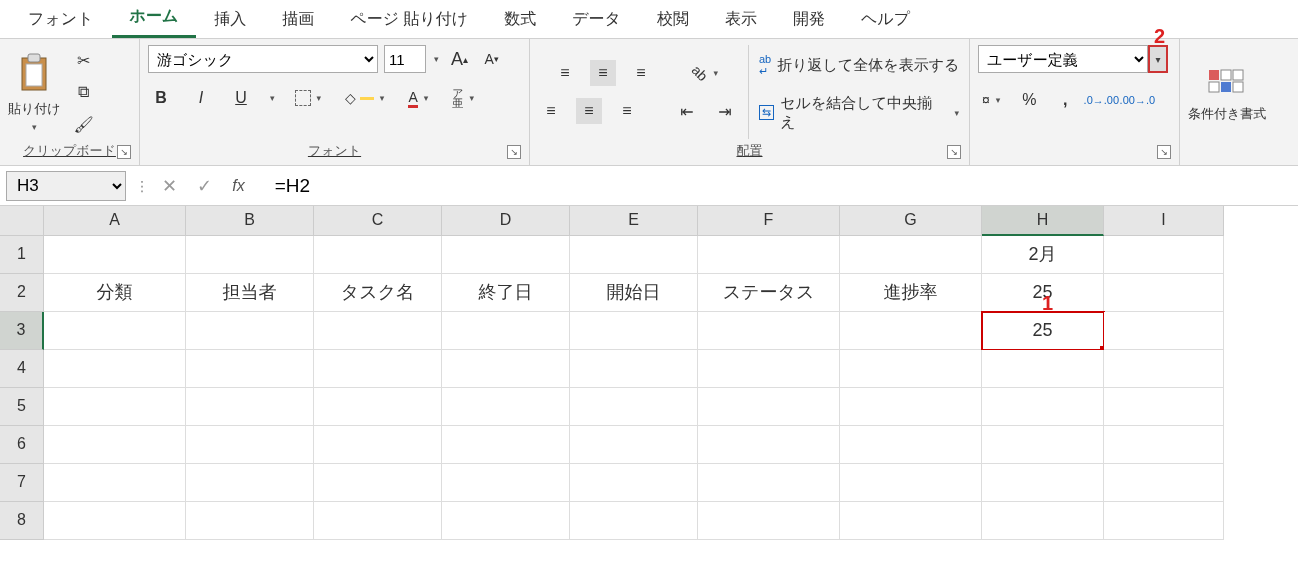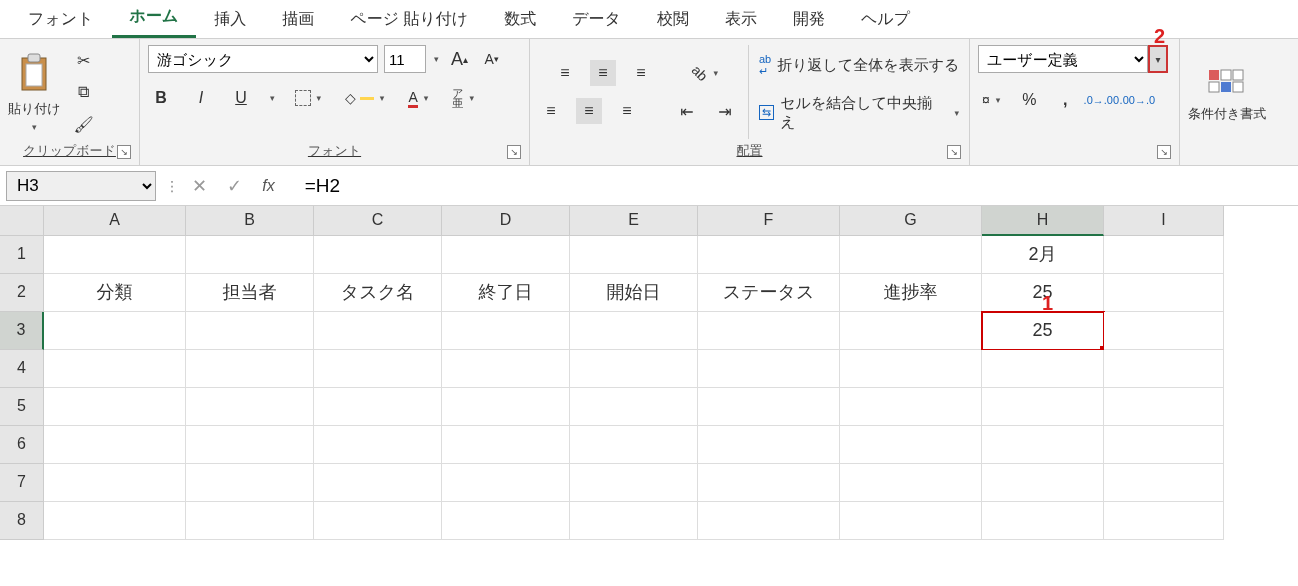--- a/index.html
+++ b/index.html
@@ -28,21 +28,21 @@
   .sq { width:26px; height:26px; display:inline-flex; align-items:center; justify-content:center; cursor:pointer; font-size:16px; }
   .wide { padding:2px 4px; display:inline-flex; gap:4px; align-items:center; cursor:pointer;}
   .wrap-row{ display:flex; align-items:center; gap:6px; font-size:15px; cursor:pointer;}
   .numfmt { display:flex; align-items:center; }
   .numfmt select { width:170px; height:28px; font-size:15px; }
   .numfmt .numfmt-btn { width:20px; height:28px; border:2px solid #c33; background:#ddd; display:flex; align-items:center; justify-content:center; cursor:pointer; font-size:10px; color:#444;}
   .annot { position:absolute; color:#d22; font-weight:bold; font-size:20px; pointer-events:none; z-index:50;}
 
   
   .fx-bar { display:flex; align-items:center; height:40px; border-bottom:1px solid #d0d0d0; }
-  .name-box { width:150px; margin:4px 6px; }
+  .name-box { width:120px; margin:4px 6px; }
   .name-box select { width:100%; height:30px; font-size:17px; padding:2px 6px; border:1px solid #aaa; }
   .fx-spacer { width:20px; display:flex; align-items:center; justify-content:center; color:#888;}
   .fx-btns { display:flex; align-items:center; gap:20px; padding:0 10px; }
   .fx-btn { color:#999; font-size:18px; cursor:pointer;}
   .fx-label { font-style:italic; font-size:16px; color:#555; padding-right:10px;}
   .fx-input { flex:1; height:30px; border:none; font-size:19px; padding:2px 10px; outline:none; }
 
   
   .grid { display:flex; flex-direction:column; }
   .col-headers { display:flex; height:30px; }

